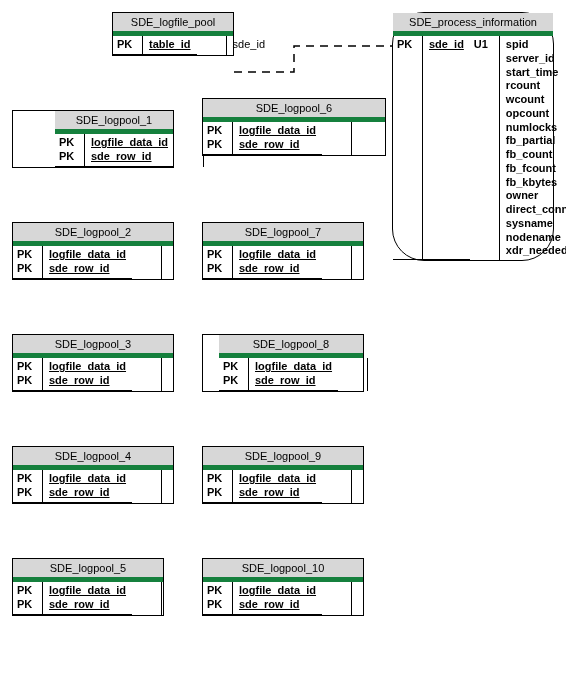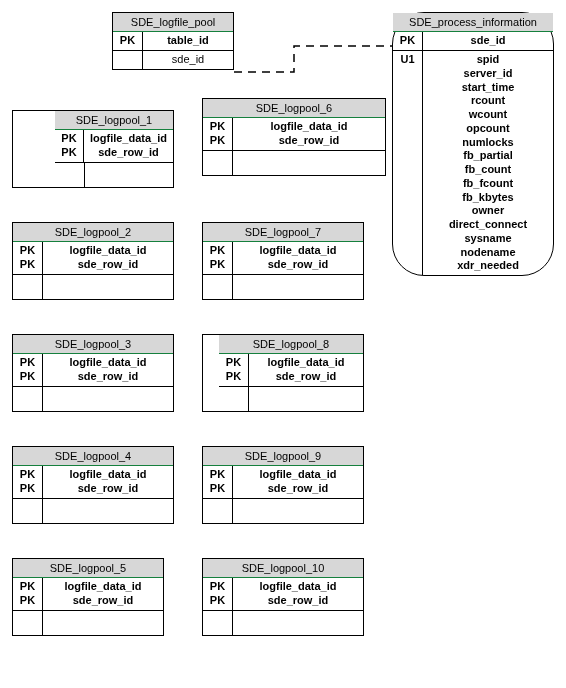--- a/index.html
+++ b/index.html
@@ -18,29 +18,28 @@
     height: 664px;
   }
   .entity {
     position: absolute;
     border: 1px solid #000;
     background: #fff;
     box-sizing: border-box;
   }
   .entity .title {
     background: #d7d7d7;
-    border-bottom: 1px solid #15803d;
+    border-bottom: 5px solid #15803d;
     padding: 3px 6px;
     font-weight: normal;
     text-align: center;
   }
   .entity .body {
     display: flex;
-    flex-direction: column;
-    text-align: center;
+    flex-direction: row;
   }
   .row {
     display: flex;
     border-bottom: 1px solid #000;
     min-height: 18px;
   }
   .row:last-child { border-bottom: none; }
   .kcol {
     width: 30px;
     border-right: 1px solid #000;
@@ -51,20 +50,21 @@
   }
   .fcol {
     flex: 1;
     padding: 2px 6px;
     line-height: 1.25;
   }
   .pk-line { display: block; }
   .field {
     display: block;
     font-weight: bold;
+    text-decoration: underline;
   }
   .field-plain {
     display: block;
     font-weight: normal;
     text-decoration: none;
   }
   .field-bold {
     display: block;
     font-weight: bold;
     text-decoration: none;

